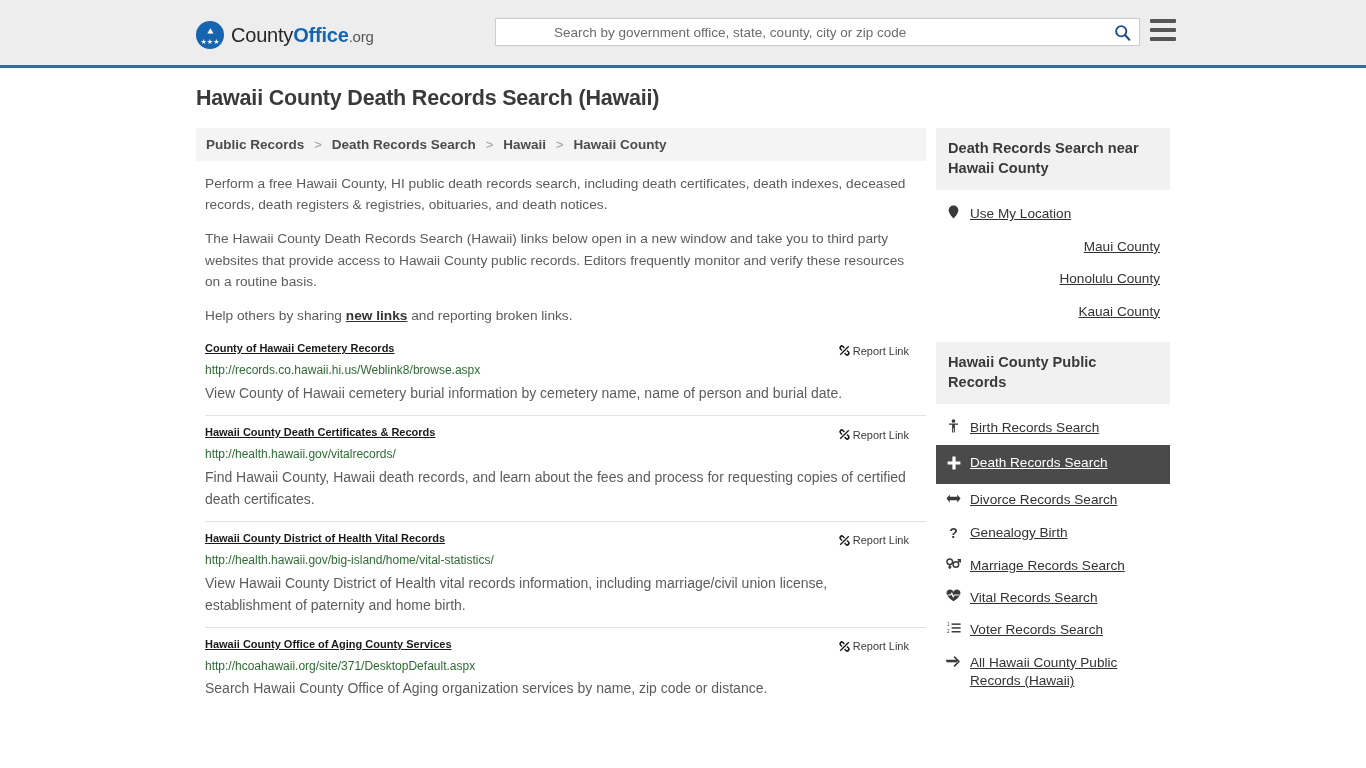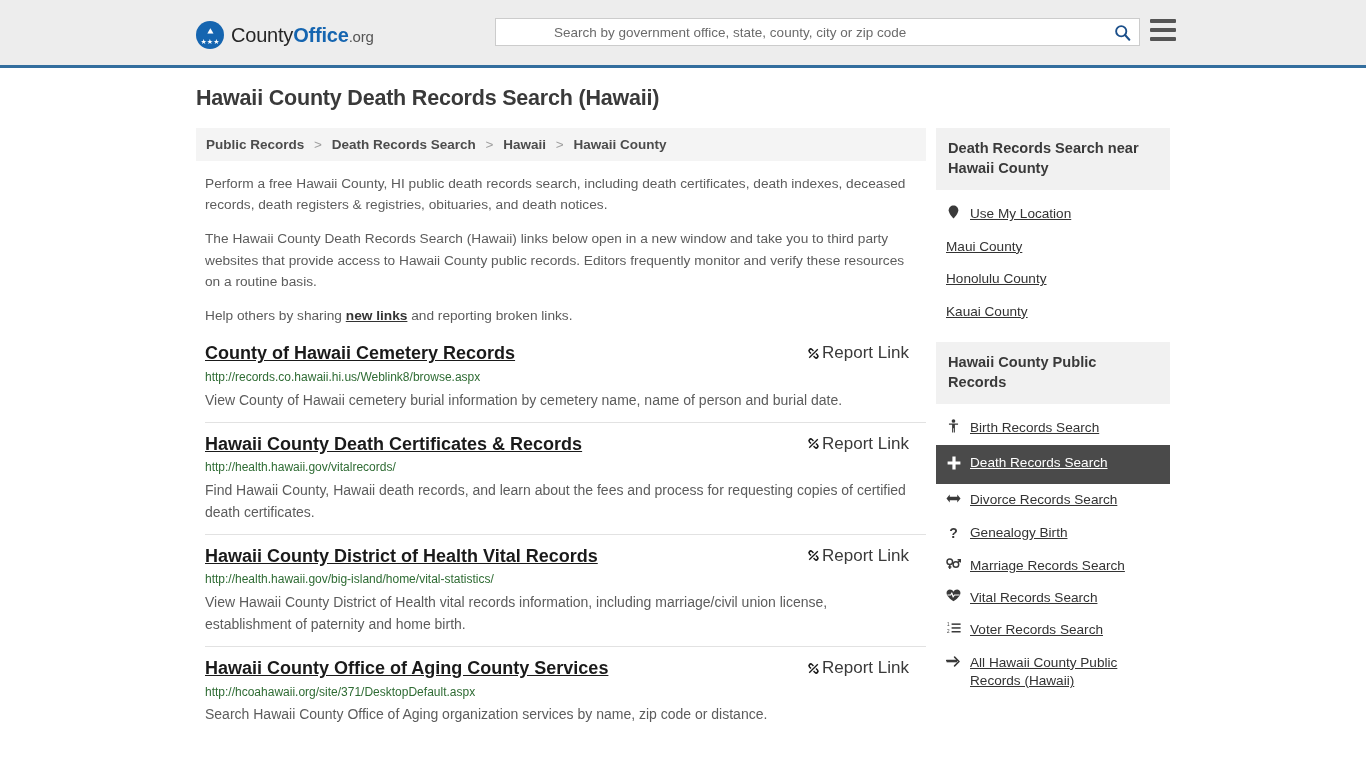--- a/index.html
+++ b/index.html
@@ -155,32 +155,32 @@
     border-top: 1px solid #e2e2e2;
     padding: 10px 0 11px 0;
   }
   .result:first-child { border-top: 0; padding-top: 3px; }
   .result-head {
     display: flex;
     align-items: flex-start;
     justify-content: space-between;
   }
   .result-title {
-    font-size: 18px;
+    font-size: 11px;
     font-weight: 700;
     color: #1a1a1a;
     text-decoration: underline;
     cursor: pointer;
     line-height: 1.25;
   }
   .report-link {
     display: flex;
     align-items: center;
     gap: 1px;
-    font-size: 17px;
+    font-size: 11px;
     color: #3a3a3a;
     white-space: nowrap;
     cursor: pointer;
     margin-right: 17px;
     margin-top: 1px;
   }
   .result-url {
     display: block;
     font-size: 12px;
     color: #2e6b33;
@@ -226,21 +226,21 @@
     line-height: 1.35;
   }
   .side-item .side-label { text-decoration: underline; }
   .side-item.active {
     background: #4a4a4a;
     color: #ffffff;
     padding-top: 9px;
     padding-bottom: 9px;
   }
   .side-item.active .side-ico { color: #ffffff; font-size: 16px; font-weight: 700; }
-  .side-item.plain { padding-left: 10px; }
+  .side-item.plain { padding-left: 10px; justify-content: flex-end; }
 </style>
 </head>
 <body>
 
 <div class="site-header">
 
   <a class="brand" href="#">
     <span class="brand-mark">
       <span class="eagle">⯅</span>
       <span class="stars">★★★</span>

